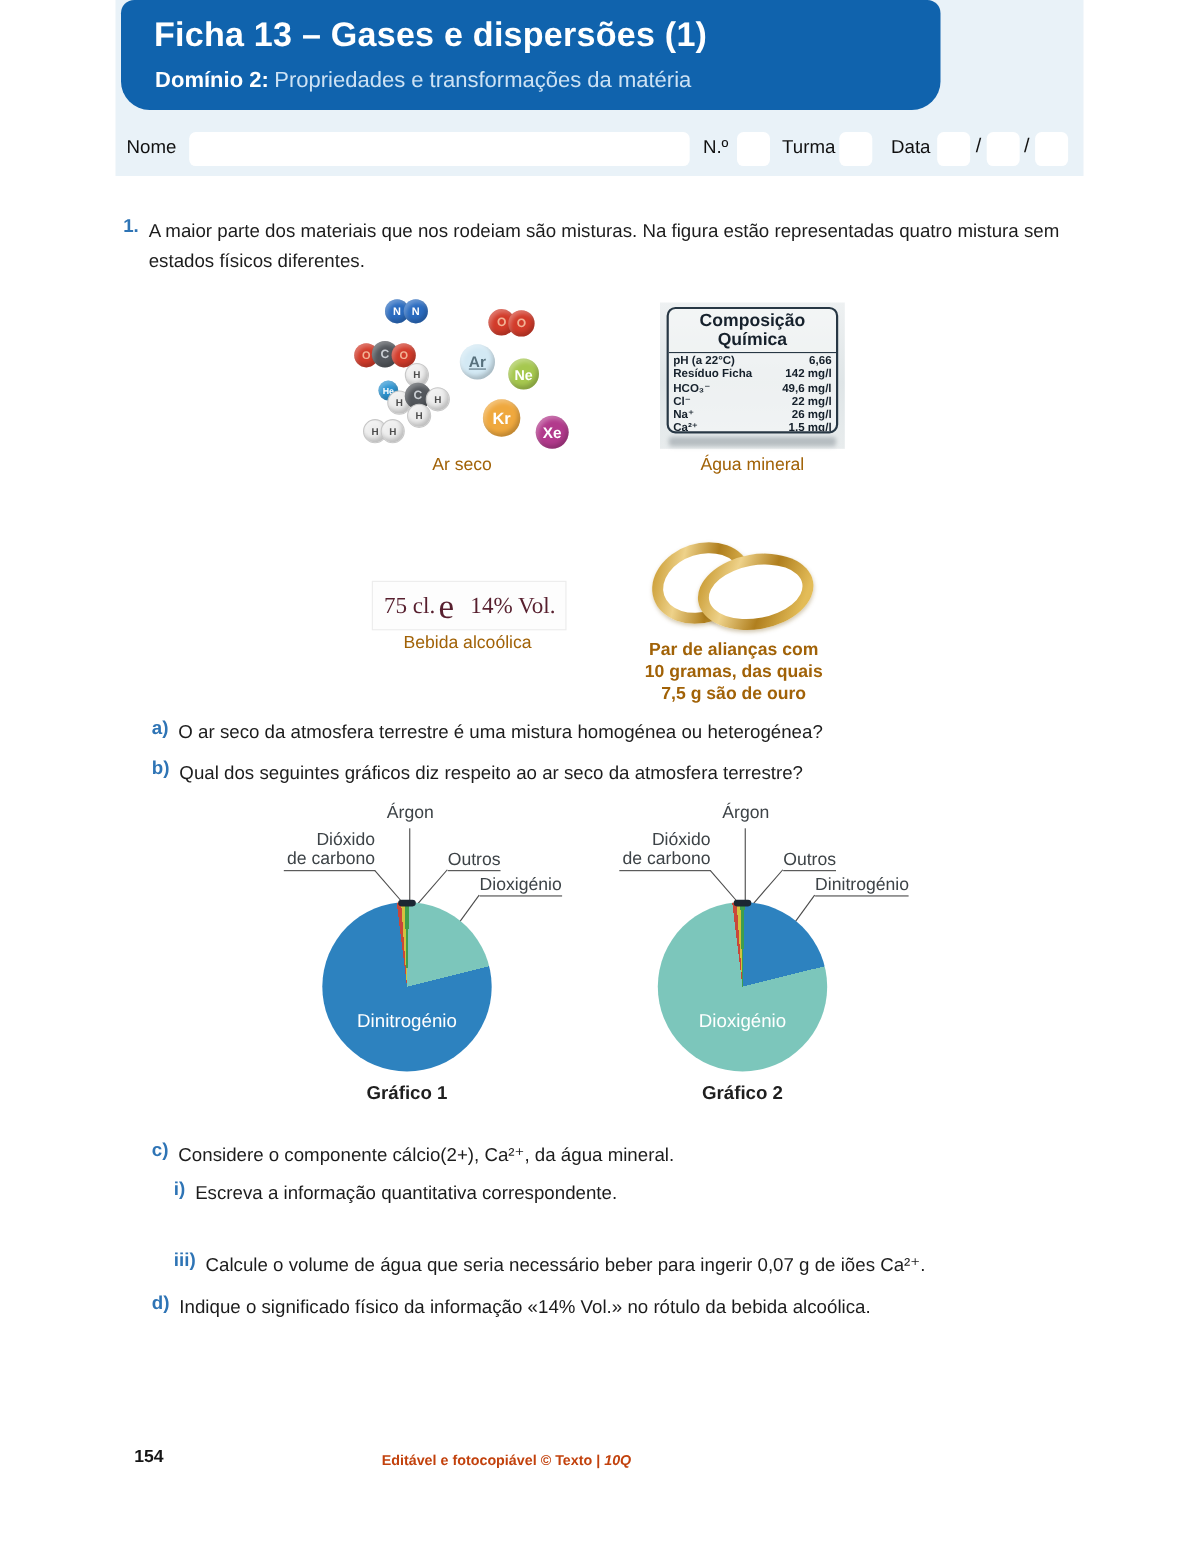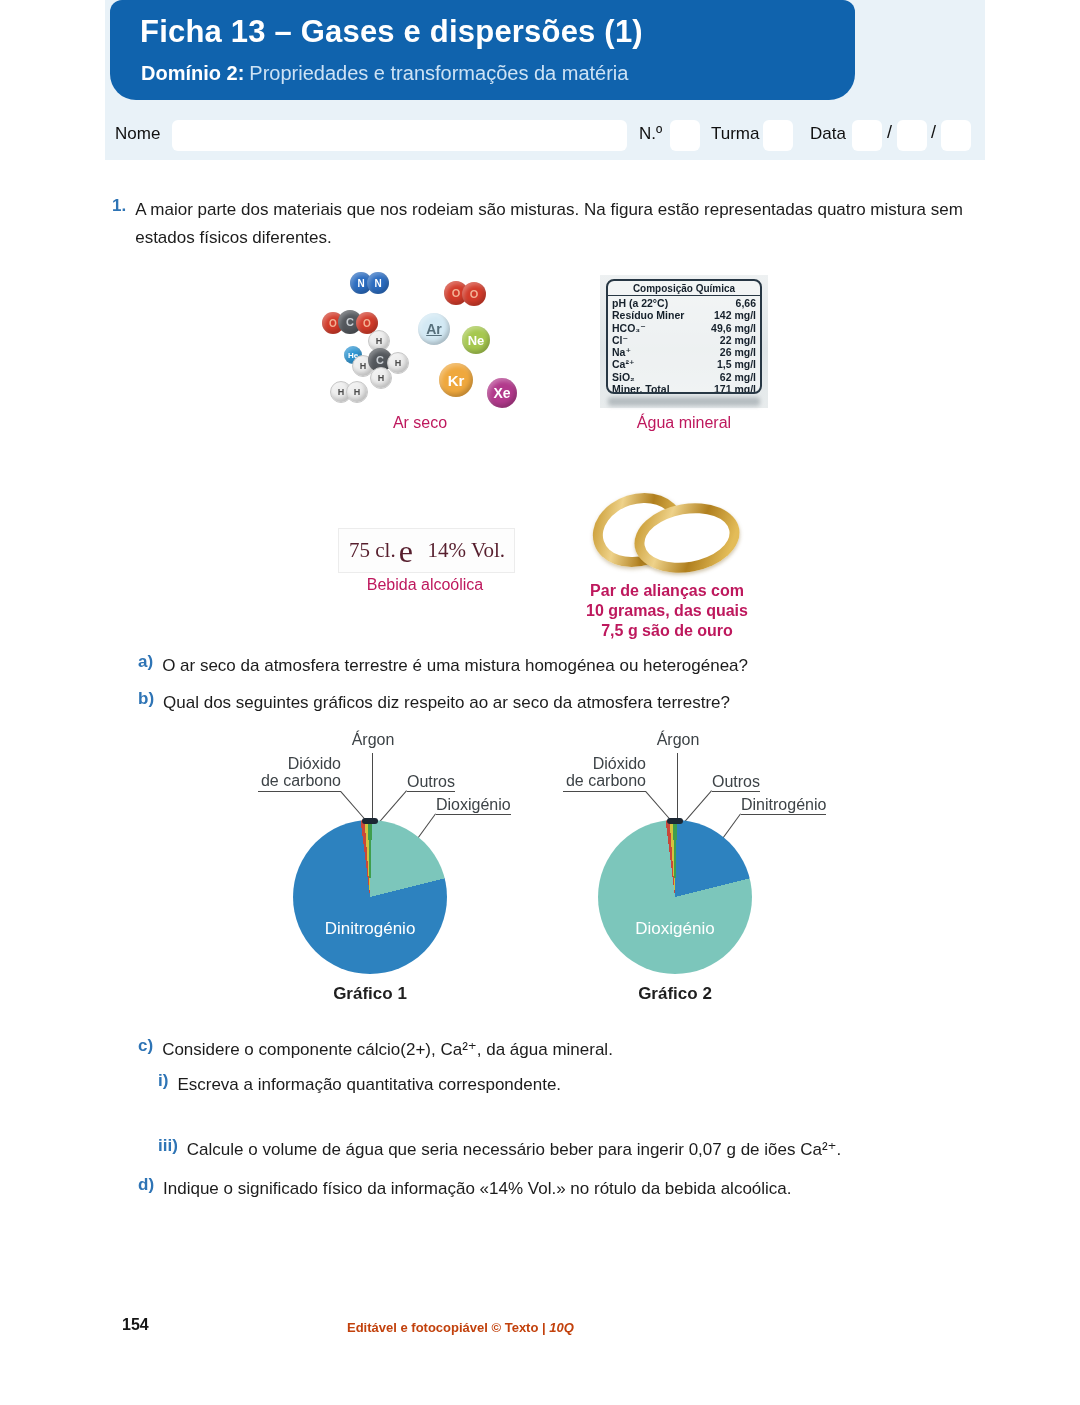--- a/index.html
+++ b/index.html
@@ -32,29 +32,29 @@
   .mol-n{background:#2b6cc0;}
   .mol-o{background:#d23b2a;color:#f2b295;}
   .mol-c{background:#53575c;color:#caced3;}
   .mol-ar{background:#d3e9f4;color:#57707c;text-decoration:underline;}
   .mol-ne{background:#a6c84f;}
   .mol-he{background:#2d95d2;}
   .mol-h{background:#ededed;color:#4c4c4c;border:1px solid #c7c7c7;}
   .mol-kr{background:#efa83e;}
   .mol-xe{background:#b23a8c;}
 
-  .fig-caption{position:absolute;text-align:center;font-size:16px;color:#be185d;}
+  .fig-caption{position:absolute;text-align:center;font-size:16px;color:#a16207;}
   .rings-cap div{line-height:20px;font-weight:bold;}
 
   
   .water-photo{position:absolute;left:600px;top:275px;width:168px;height:133px;
                background:linear-gradient(180deg,#eef1f2,#dfe5e7 55%,#e8eced);}
   .water-card{position:absolute;left:6px;top:4px;right:6px;bottom:14px;border:2px solid #273744;
               border-radius:8px;background:rgba(247,249,249,.6);overflow:hidden;}
-  .water-title{font-size:10px;font-weight:bold;text-align:center;color:#16212c;
+  .water-title{font-size:16px;font-weight:bold;text-align:center;color:#16212c;
                border-bottom:1.5px solid #273744;padding:2px 12px 1px;}
   .water-rows{padding-top:1px;}
   .wrow{display:flex;justify-content:space-between;font-size:10.5px;line-height:12.3px;
         padding:0 4px;color:#15202b;font-weight:bold;}
   .water-blur{position:absolute;left:8px;right:8px;bottom:2px;height:9px;background:#8d979d;
               filter:blur(2px);opacity:.55;border-radius:3px;}
 
   
   .bev-box{position:absolute;left:338px;top:528px;width:175px;height:43px;background:#fdfdfd;
            border:1px solid #ececec;display:flex;align-items:center;
@@ -149,21 +149,21 @@
 
   <div class="water-photo">
     <div class="water-card">
       <div class="water-title">Composição Química</div>
       <div class="water-rows">
           <div class="wrow">
             <span>pH (a 22°C)</span>
             <span>6,66</span>
           </div>
           <div class="wrow">
-            <span>Resíduo Miner</span>
+            <span>Resíduo Ficha</span>
             <span>142 mg/l</span>
           </div>
           <div class="wrow">
             <span>HCO₃⁻</span>
             <span>49,6 mg/l</span>
           </div>
           <div class="wrow">
             <span>Cl⁻</span>
             <span>22 mg/l</span>
           </div>

